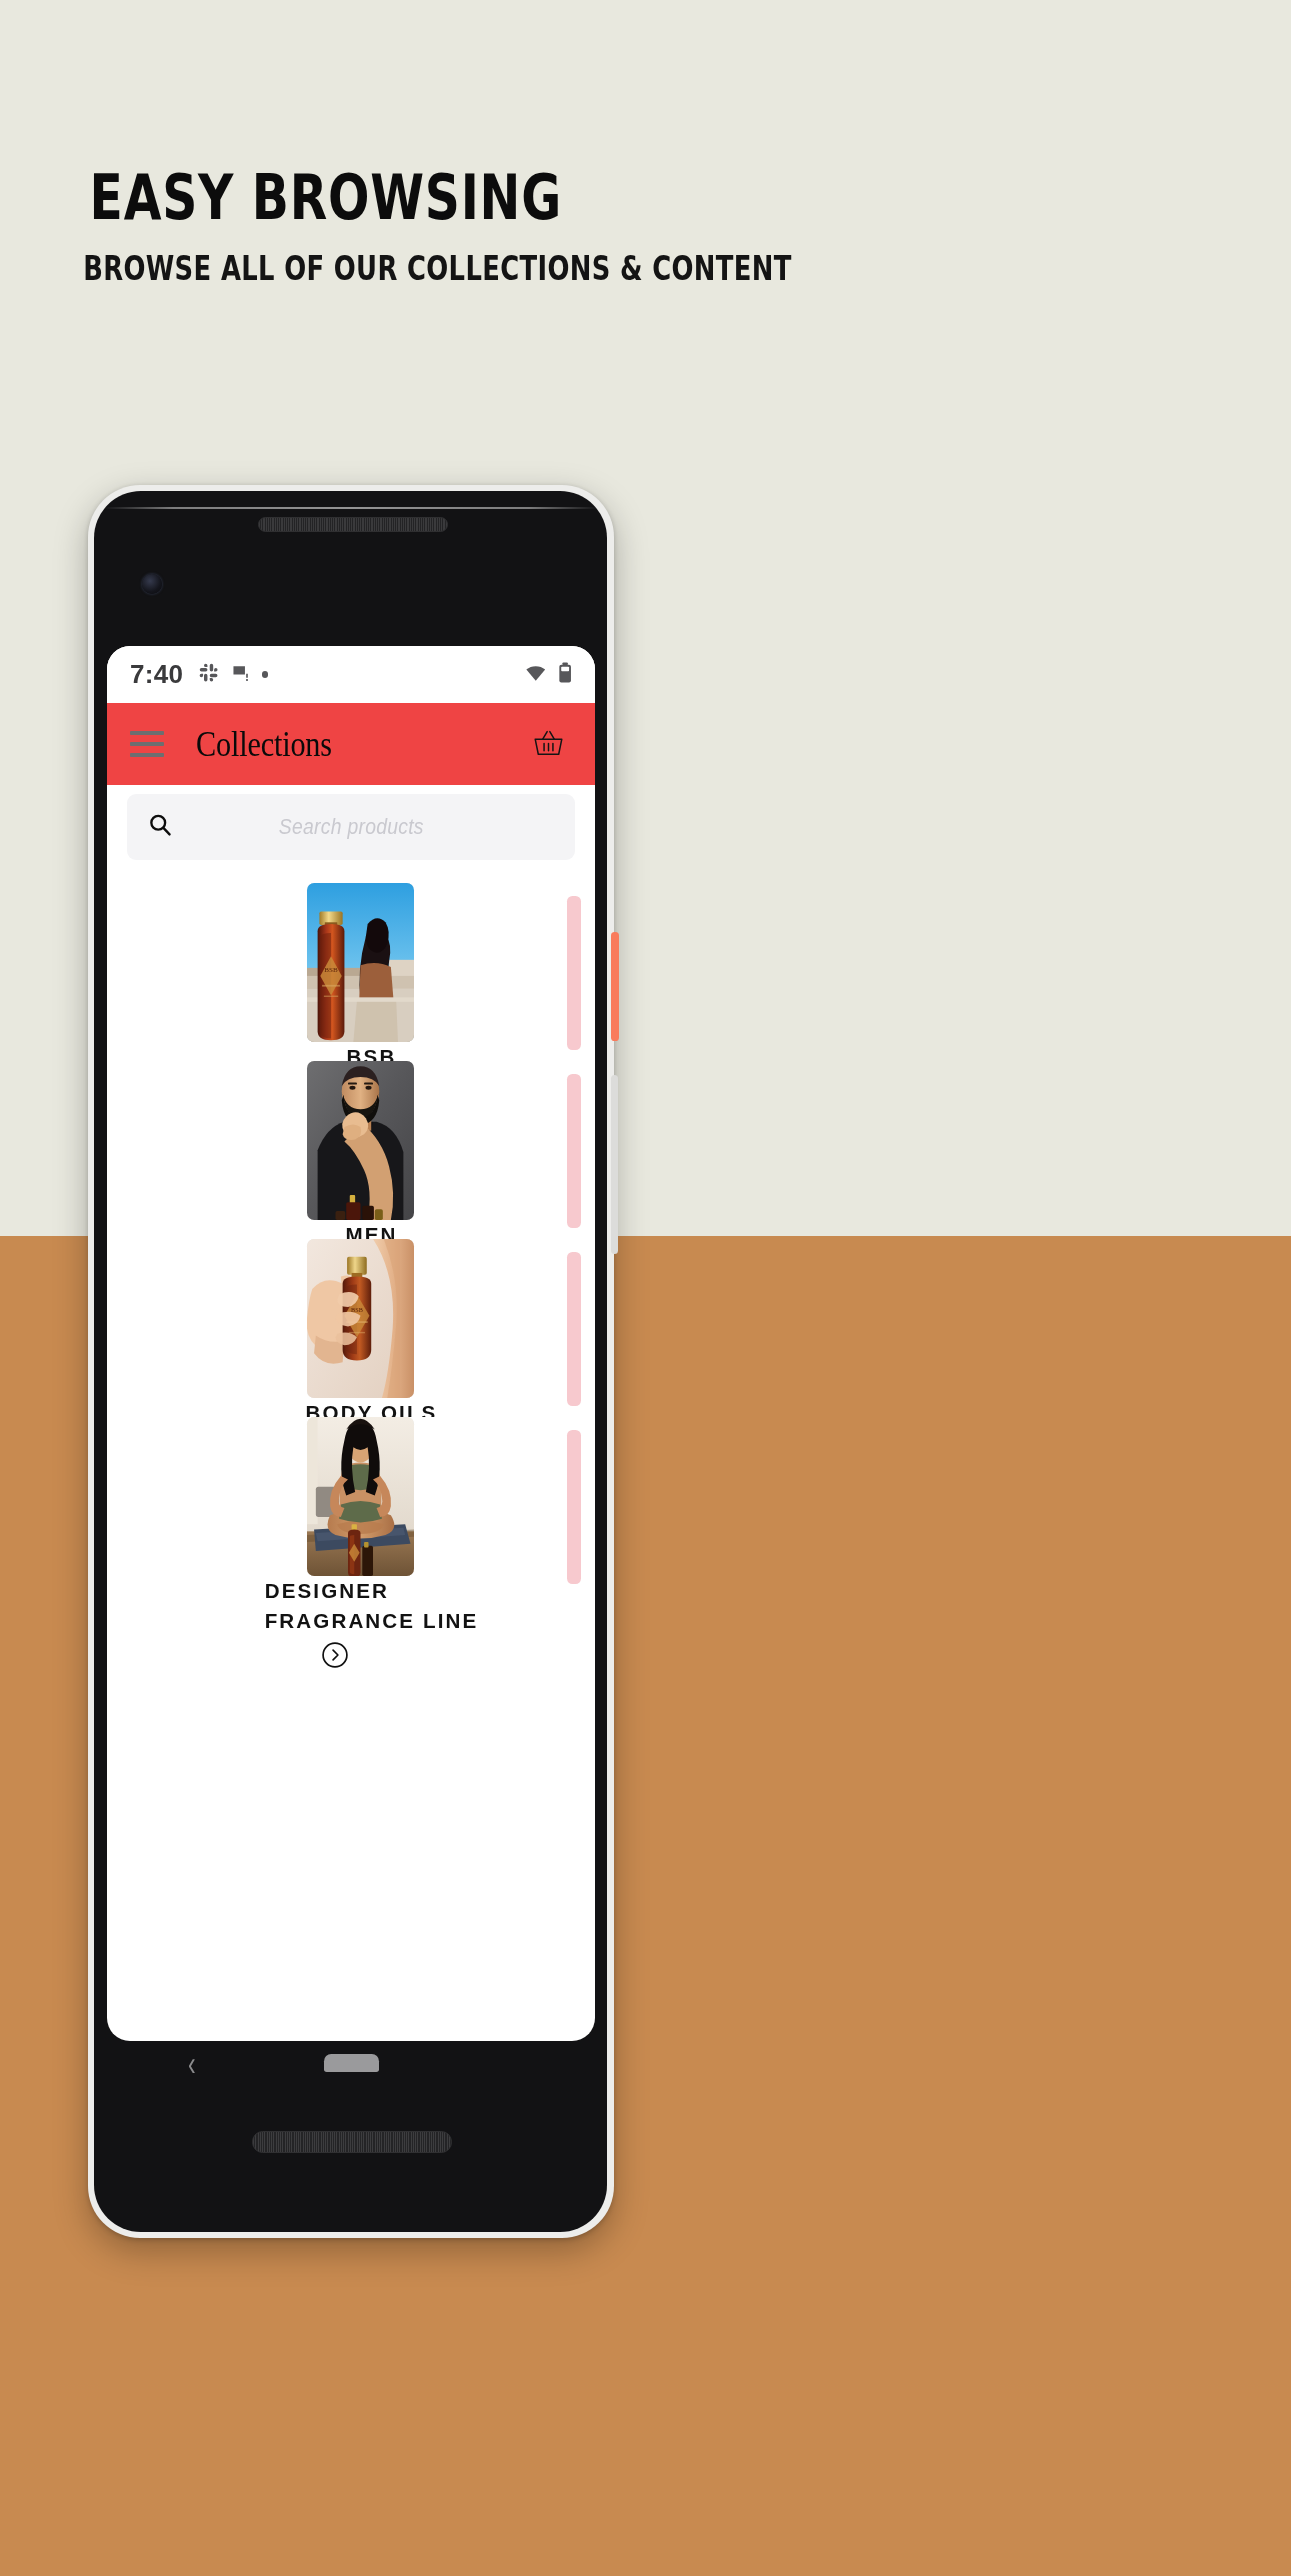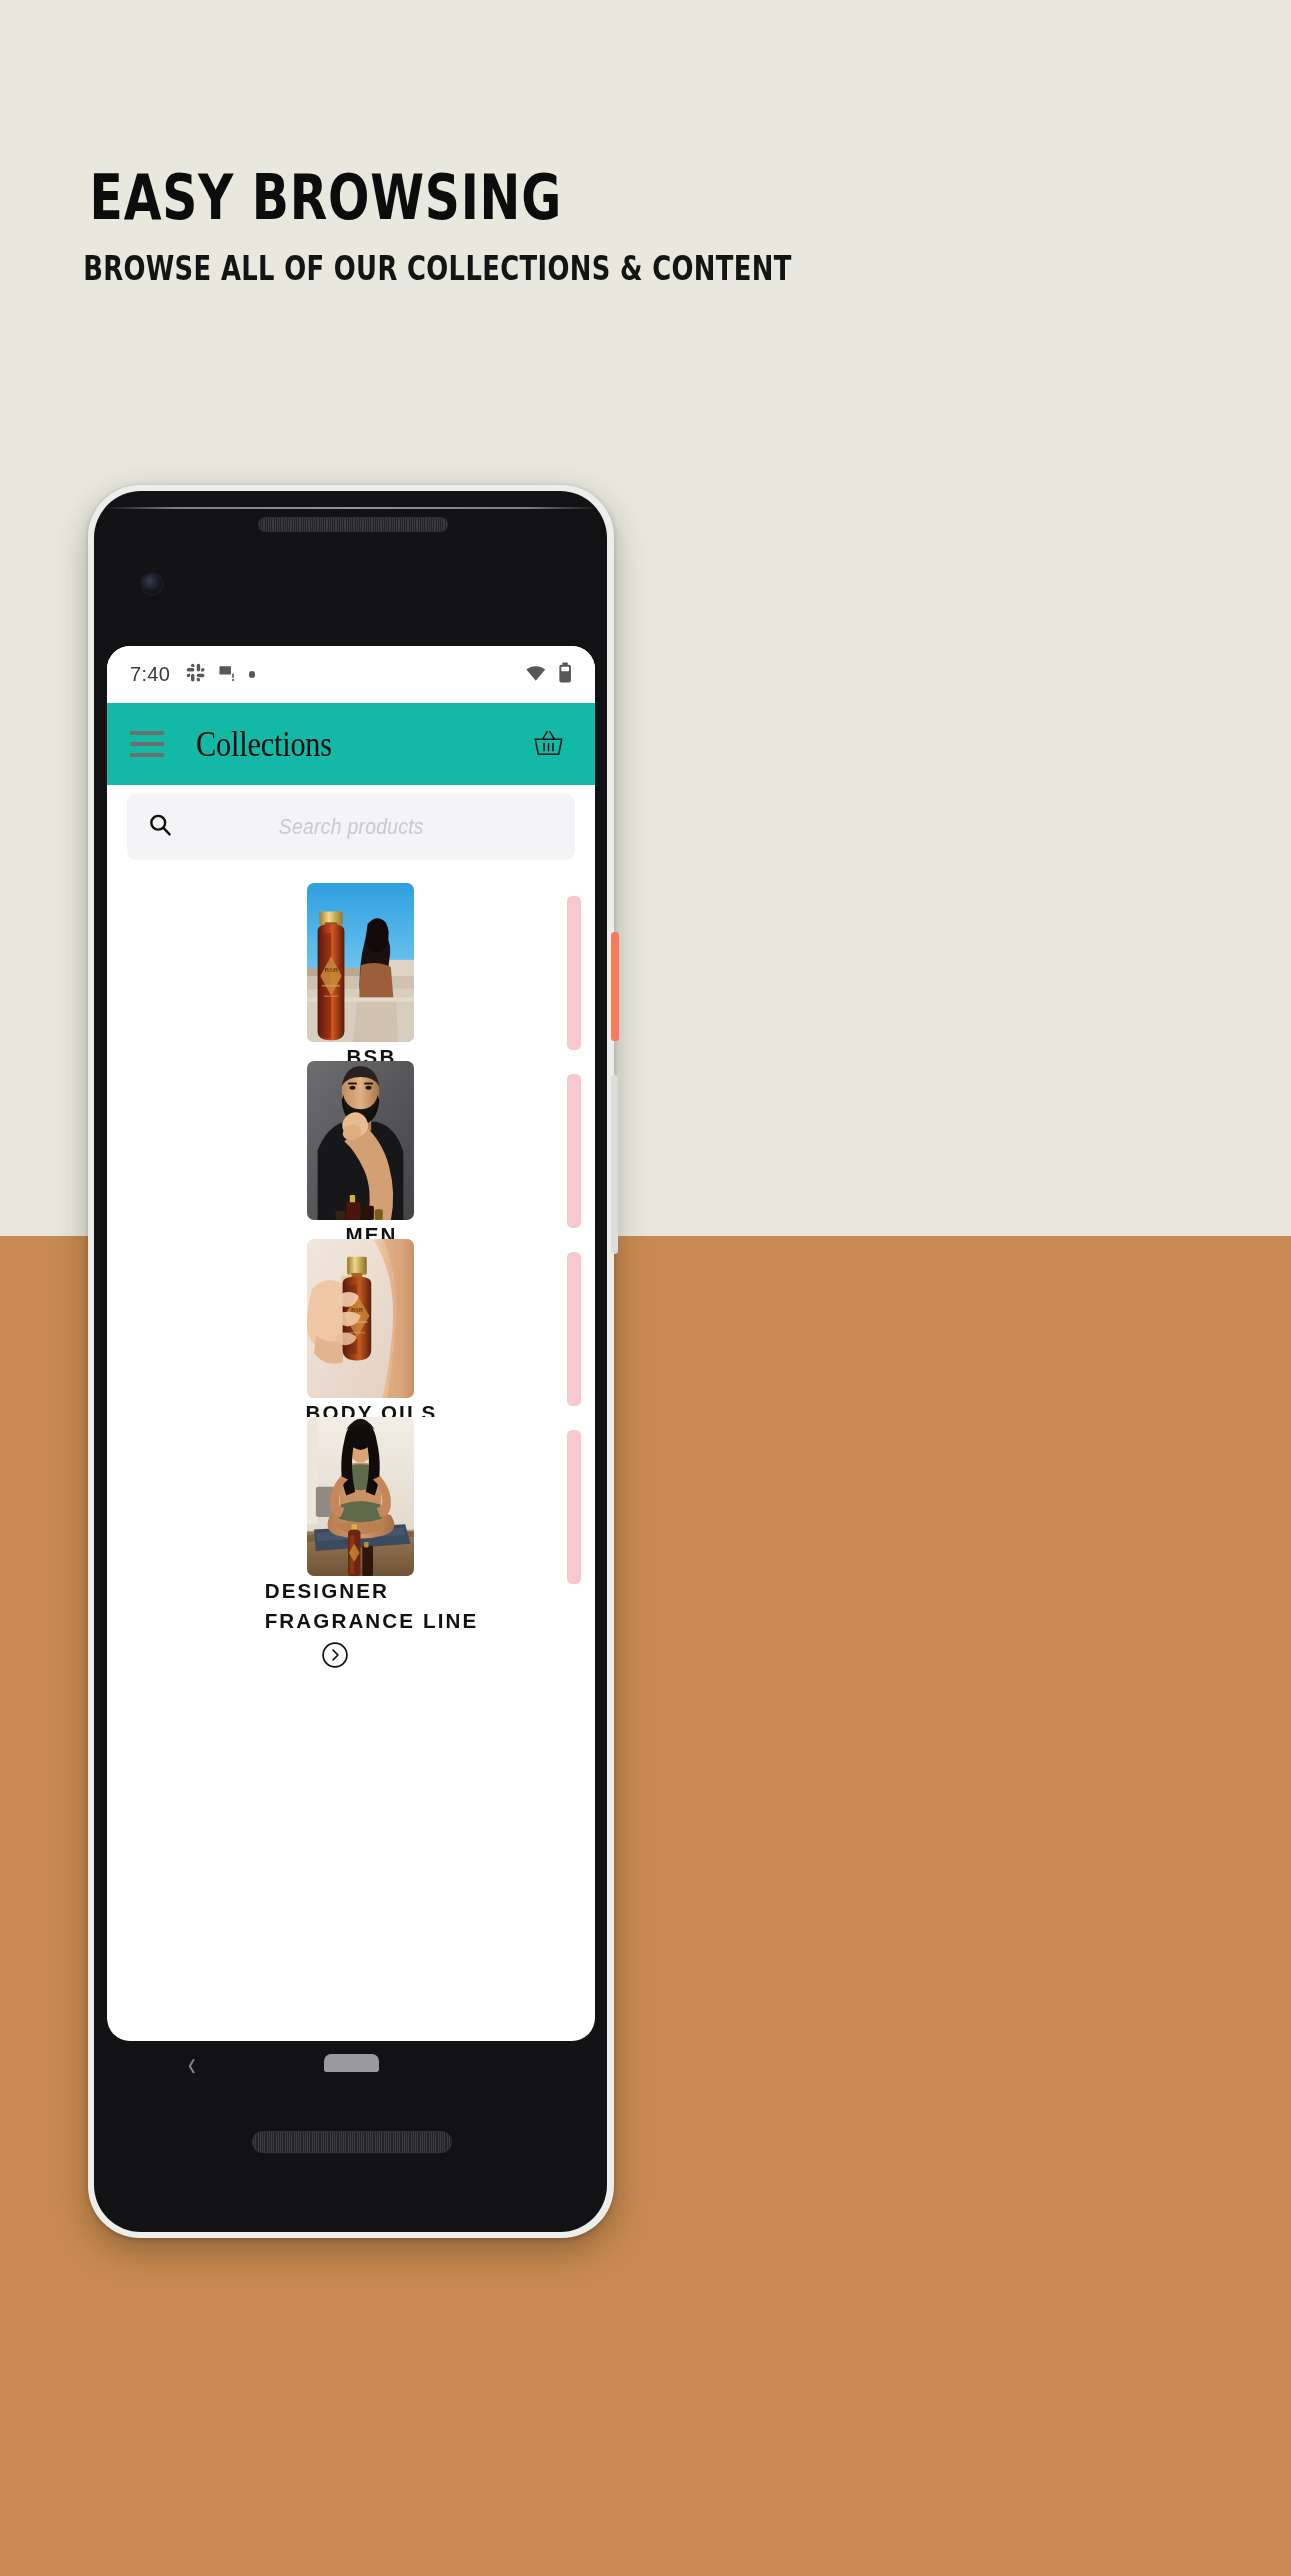--- a/index.html
+++ b/index.html
@@ -145,23 +145,23 @@
 
   
   #status-bar {
     height: 57px;
     display: flex;
     align-items: center;
     padding: 0 23px;
     background: #FFFFFF;
   }
   #status-time {
-    font-size: 20px;
+    font-size: 26px;
     color: #3A3A3C;
-    font-weight: 400;
+    font-weight: 700;
     letter-spacing: 0.3px;
   }
   .status-left-icons {
     display: flex;
     align-items: center;
     gap: 11.6px;
     margin-left: 16px;
   }
   .status-right-icons {
     margin-left: auto;
@@ -174,21 +174,21 @@
     border-radius: 50%;
     background: #57575A;
   }
 
   
   #app-bar {
     height: 82px;
     display: flex;
     align-items: center;
     padding: 0 23px;
-    background: #14b8a6;
+    background: #ef4444;
   }
   #hamburger-button {
     width: 39px; height: 36px;
     display: flex;
     flex-direction: column;
     justify-content: center;
     gap: 7.2px;
     cursor: pointer;
   }
   #hamburger-button span {

